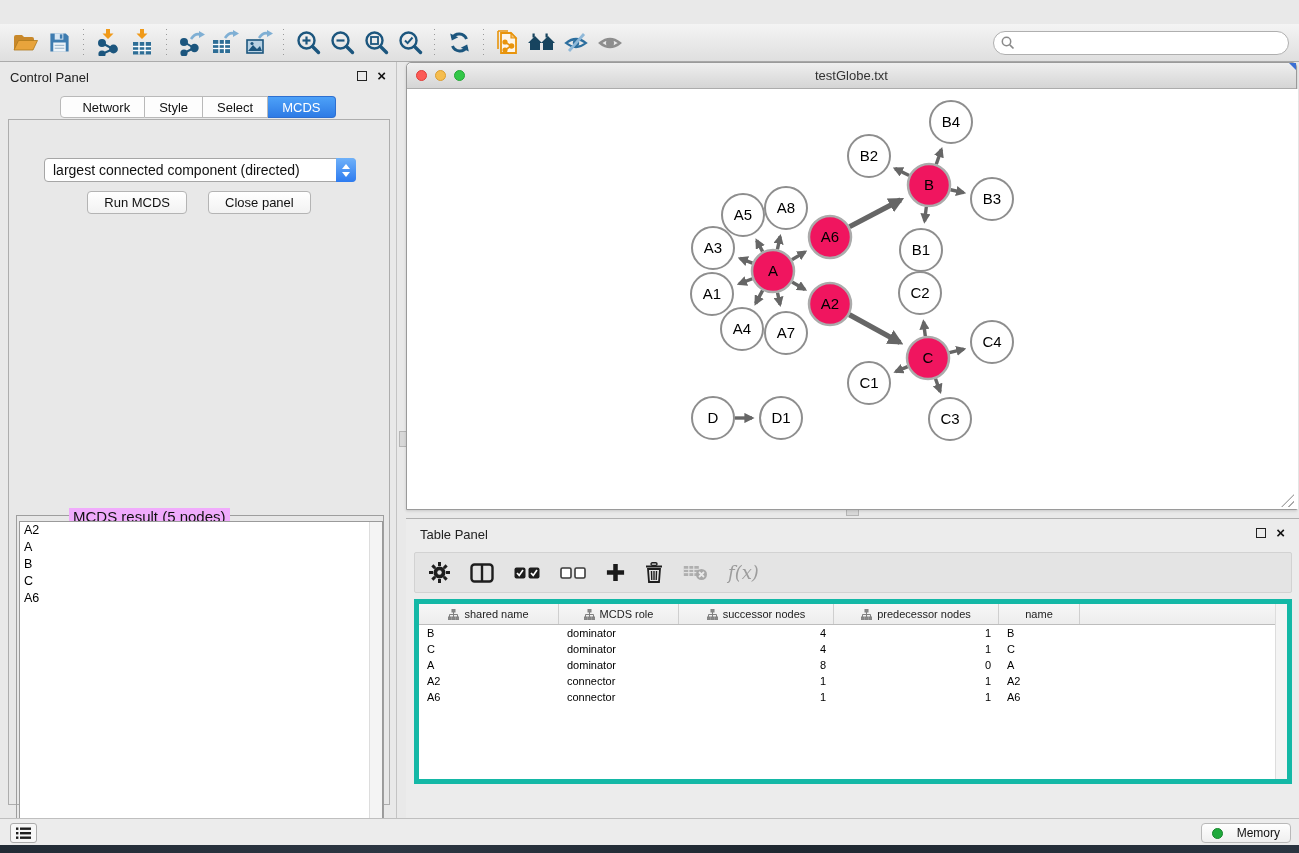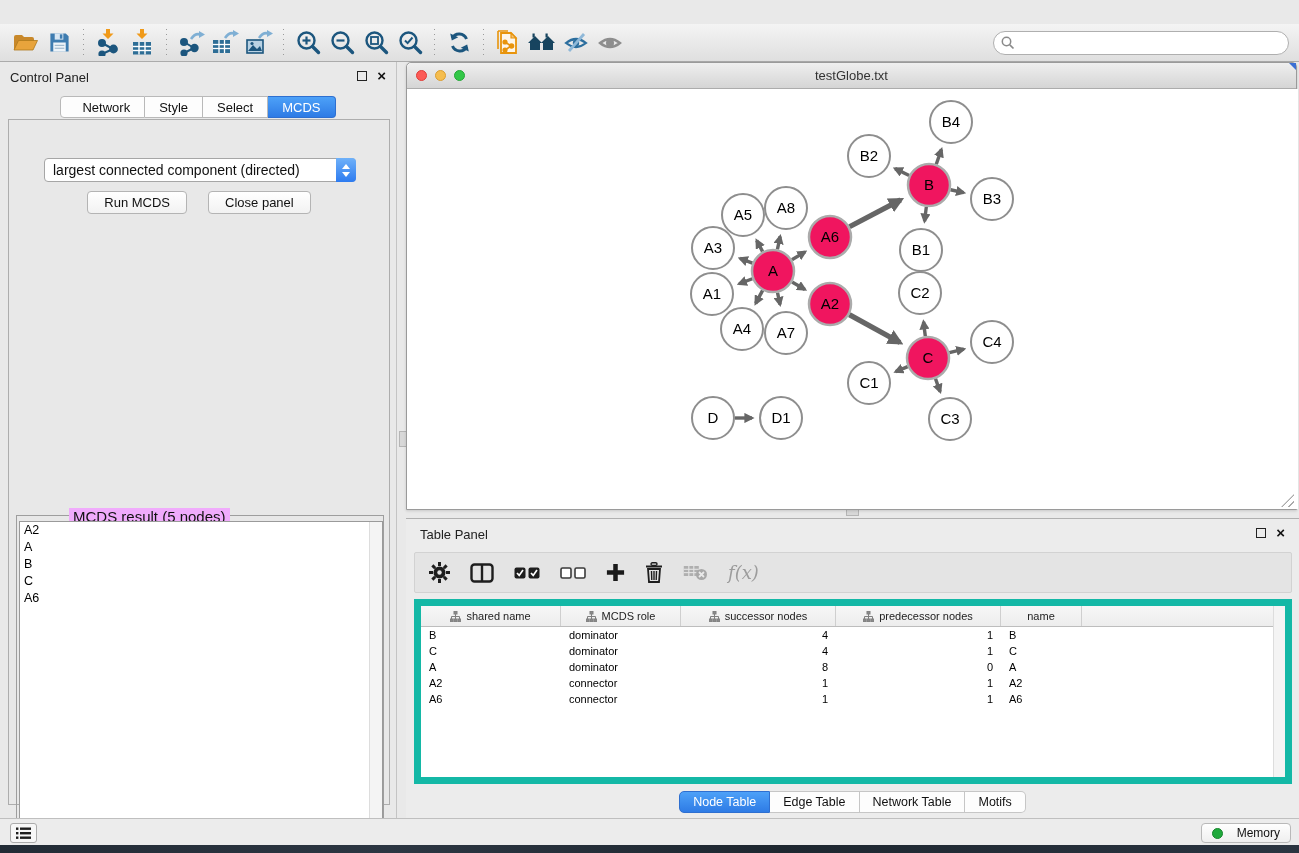--- a/index.html
+++ b/index.html
@@ -113,21 +113,21 @@
   .table-panel .ph-title { left:14px; }
   .table-panel .wctl { right:14px; }
 
   .tp-toolbar { position:absolute; left:8px; top:33px; width:878px; height:41px;
     background:#E4E4E4; border:1px solid #D2D2D2; border-radius:2px;
     display:flex; align-items:center; gap:20px; padding:12px 14px; }
   .tp-icon { display:flex; align-items:center; justify-content:center; height:30px; }
   .fx-label { font-family:"DejaVu Serif", serif; font-style:italic; font-size:18px; color:#9C9C9C; }
 
   .data-table { position:absolute; left:8px; top:80px; width:878px; height:185px;
-    background:#fff; border:7px solid #14b8a6; overflow:hidden; }
+    background:#fff; border:5px solid #14b8a6; overflow:hidden; }
   .thead { display:flex; height:21px; background:linear-gradient(#F7F7F7,#EDEDED);
     border-bottom:1px solid #BDBDBD; }
   .th { display:flex; align-items:center; justify-content:center; gap:5px;
     font-size:11px; color:#222; border-right:1px solid #CFCFCF; height:100%; }
   .tr { display:flex; height:16px; }
   .td { font-size:11px; color:#000; line-height:16px; padding:0 8px; white-space:nowrap; overflow:hidden; }
   .td.num { text-align:right; }
   .table-scroll { position:absolute; right:0; top:0; width:12px; height:100%;
     background:#F4F4F4; border-left:1px solid #DDD; }
 
@@ -688,26 +688,20 @@
               <div class="td" style="width: 140px;">A6</div>
               <div class="td" style="width: 120px;">connector</div>
               <div class="td num" style="width: 155px;">1</div>
               <div class="td num" style="width: 165px;">1</div>
               <div class="td" style="width: 81px;">A6</div>
             </div>
           </div>
         <div class="table-scroll"></div>
       </div>
 
-      <div class="bottom-tabs">
-          <div class="bottom-tab active first">Node Table</div>
-          <div class="bottom-tab">Edge Table</div>
-          <div class="bottom-tab">Network Table</div>
-          <div class="bottom-tab last">Motifs</div>
-        </div>
     </div>
   </div>
 
   <div class="statusbar">
     <div class="list-btn">
       <svg width="15" height="13" viewBox="0 0 15 13">
         <g fill="#1E1E1E">
           <rect x="0" y="0.5" width="2.4" height="2.4"></rect>
             <rect x="4" y="0.5" width="11" height="2.4"></rect>
           <rect x="0" y="5" width="2.4" height="2.4"></rect>

